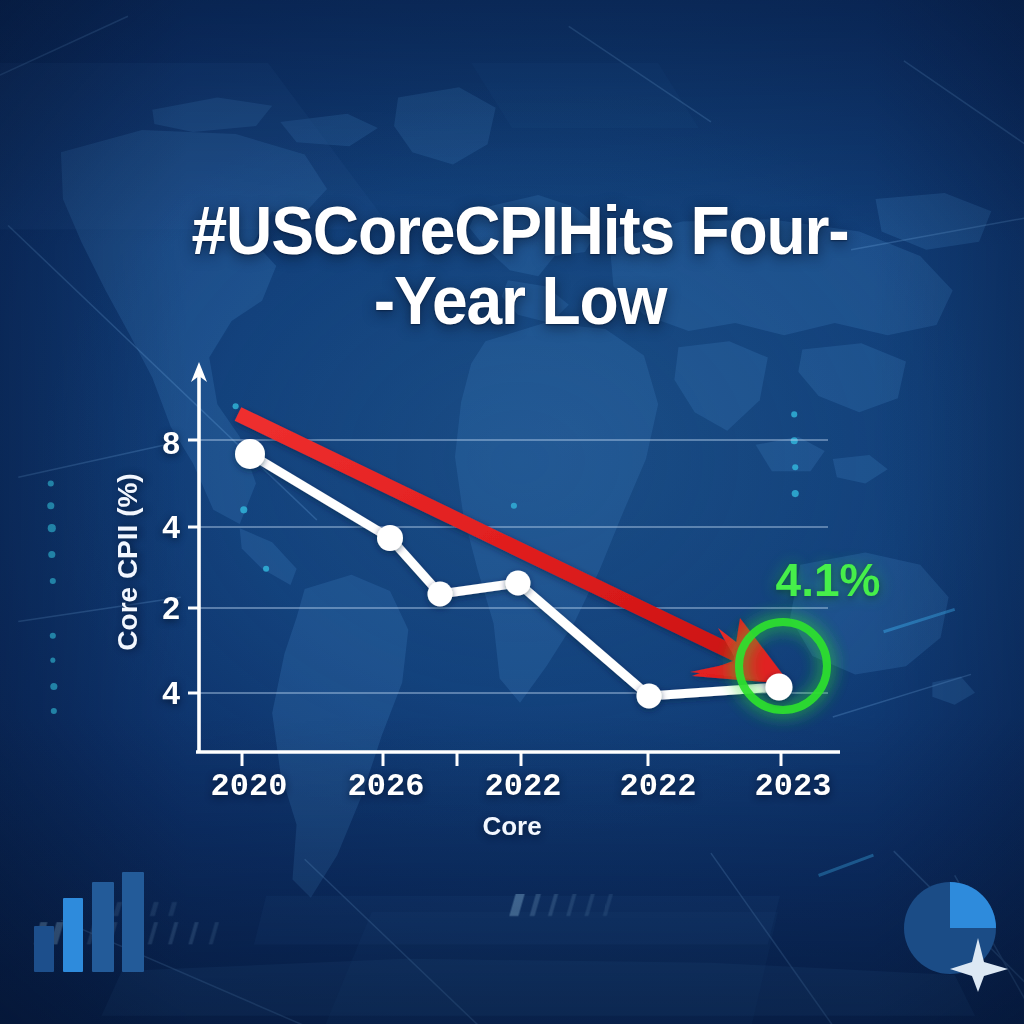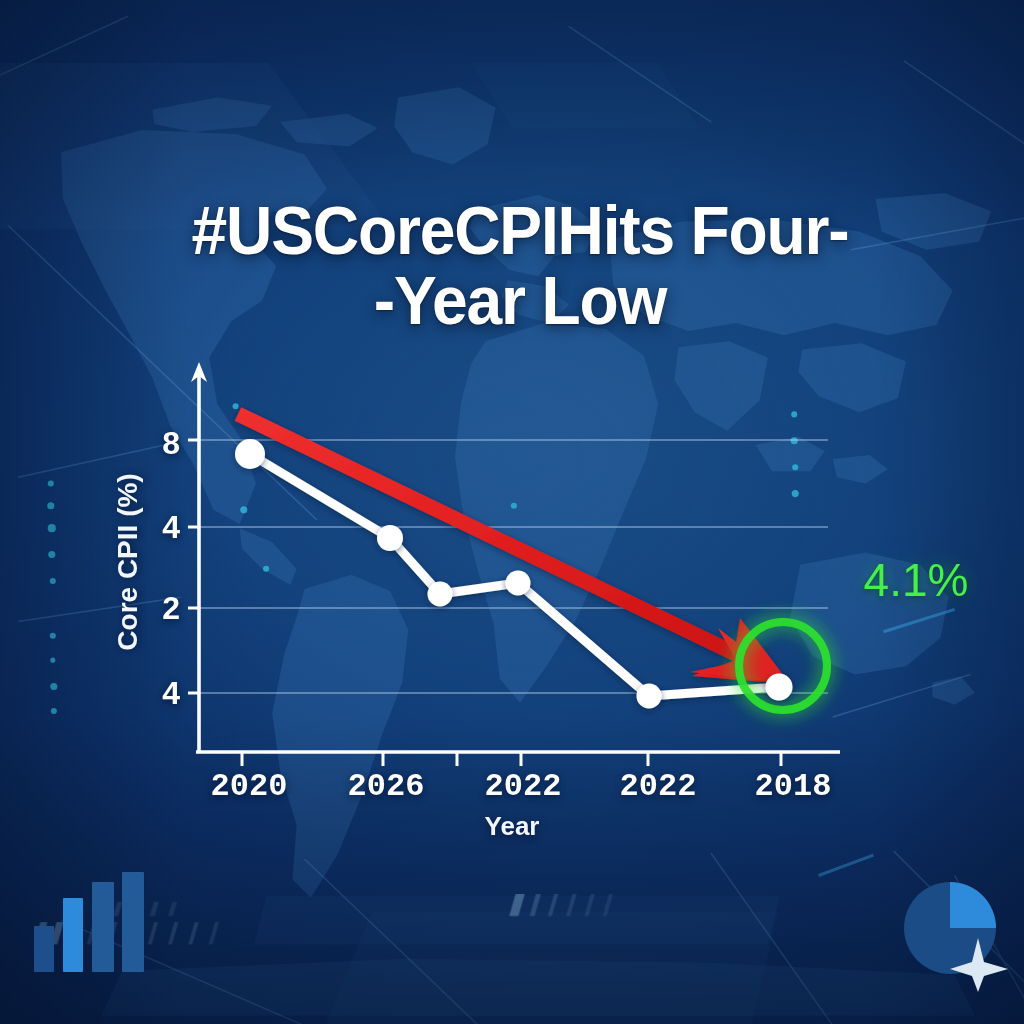--- a/index.html
+++ b/index.html
@@ -52,22 +52,22 @@
 
   .tick-label{
     position:absolute;color:#ffffff;font-weight:700;font-size:32px;
     text-shadow:0 2px 7px rgba(2,14,36,.7);white-space:nowrap;
     font-family:"Liberation Sans",sans-serif;
   }
   .ytick{transform:translate(-100%,-50%);}
   .xtick{transform:translate(-50%,0);font-family:Liberation Mono, monospace;}
 
   #value-callout{
-    position:absolute;left:916px;top:580px;transform:translate(-50%,-50%);
-    color:#46ef4a;font-weight:400;font-size:46px;white-space:nowrap;
+    position:absolute;left:828px;top:580px;transform:translate(-50%,-50%);
+    color:#46ef4a;font-weight:700;font-size:46px;white-space:nowrap;
     text-shadow:0 0 16px rgba(50,230,60,.42), 0 2px 6px rgba(2,14,36,.55);
     font-family:"Liberation Sans",sans-serif;
   }
 
   
   #bars{position:absolute;left:34px;top:872px;width:112px;height:100px;}
   #bars i{position:absolute;bottom:0;display:block;border-radius:1px;}
 
   
   #pie{position:absolute;left:896px;top:876px;width:116px;height:116px;}
@@ -256,34 +256,34 @@
         <circle cx="390" cy="538" r="13"></circle>
         <circle cx="440" cy="594" r="12.5"></circle>
         <circle cx="518" cy="583" r="12.5"></circle>
         <circle cx="649" cy="696" r="12.5"></circle>
         <circle cx="779" cy="687" r="13.5"></circle>
       </g>
     </svg>
 
     
     <div class="axis-title" id="ylabel">Core CPII (%)</div>
-    <div class="axis-title" id="xlabel">Year</div>
+    <div class="axis-title" id="xlabel">Core</div>
 
     
     <div class="tick-label ytick" style="left:180px;top:443px">8</div>
     <div class="tick-label ytick" style="left:180px;top:527px">4</div>
     <div class="tick-label ytick" style="left:180px;top:608px">2</div>
     <div class="tick-label ytick" style="left:180px;top:693px">4</div>
 
     
     <div class="tick-label xtick" style="left:249px;top:768px">2020</div>
     <div class="tick-label xtick" style="left:386px;top:768px">2026</div>
     <div class="tick-label xtick" style="left:523px;top:768px">2022</div>
     <div class="tick-label xtick" style="left:658px;top:768px">2022</div>
-    <div class="tick-label xtick" style="left:793px;top:768px">2018</div>
+    <div class="tick-label xtick" style="left:793px;top:768px">2023</div>
 
     
     <div id="value-callout">4.1%</div>
   </div>
 
   <div id="bars">
     <i style="left:0px;width:20px;height:46px;background:#1d4f8c"></i>
     <i style="left:29px;width:20px;height:74px;background:#2e8bdc"></i>
     <i style="left:58px;width:22px;height:90px;background:#235b99"></i>
     <i style="left:88px;width:22px;height:100px;background:#235b99"></i>

